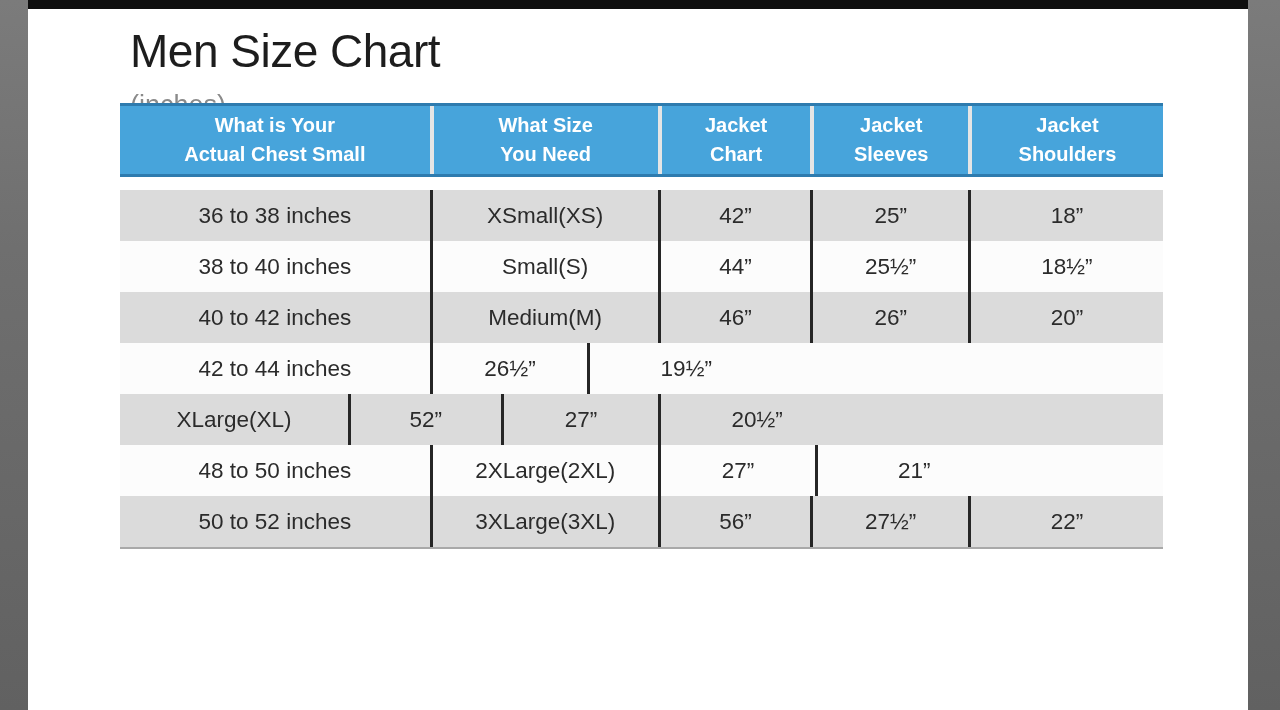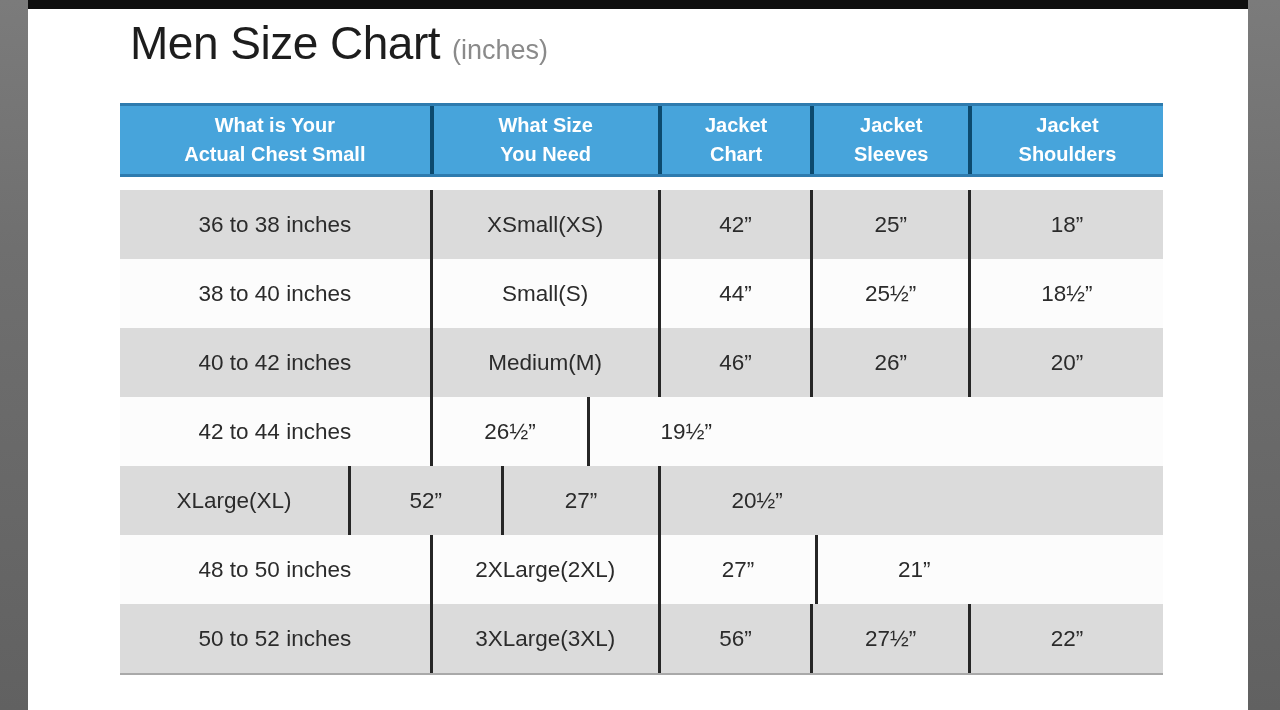--- a/index.html
+++ b/index.html
@@ -14,49 +14,49 @@
     position:absolute; top:0; bottom:0;
     background:linear-gradient(180deg,#7b7b7b 0%,#6f6f6f 35%,#616161 100%);
   }
   .edge-left  { left:0;  width:28px; }
   .edge-right { right:0; width:32px; }
   .top-bar {
     position:absolute; top:0; left:28px; right:32px; height:9px;
     background:#0f0f0f;
   }
   .title-row {
-    position:absolute; left:130px; top:16px;
-    display:flex; align-items:baseline; gap:12px;
+    position:absolute; left:130px; top:24px;
+    display:flex; align-items:baseline; gap:12px;flex-direction:column;
   }
   .title      { font-size:46px; color:#1d1d1d; letter-spacing:-0.5px; }
   .title-note { font-size:27px; color:#8a8a8a; }
 
   .size-table { position:absolute; left:120px; top:103px; width:1043px; }
 
   .thead {
     display:flex; height:74px; box-sizing:border-box;
     background:#47a4db;
     border-top:3px solid #2e7bae;
     border-bottom:3px solid #2e7bae;
   }
   .th {
     display:flex; flex-direction:column; justify-content:center; align-items:center;
     color:#ffffff; font-size:20px; font-weight:700; line-height:29px;
     box-sizing:border-box; text-align:center;
   }
-  .th + .th { border-left:4px solid #0c4a6e;align-items:center; }
+  .th + .th { border-left:4px solid #e5e5e5;align-items:center; }
 
   .c0 { flex:0 0 29.70%; }
   .c1 { flex:0 0 21.85%; }
   .c2 { flex:0 0 14.65%; }
   .c3 { flex:0 0 15.10%; }
   .c4 { flex:0 0 18.70%; }
 
   .tbody { margin-top:13px; border-bottom:2px solid #a9a9a9; }
-  .tr { display:flex; height:69px; }
+  .tr { display:flex; height:51px; }
   .tr:nth-child(odd)  { background:#dbdbdb; }
   .tr:nth-child(even) { background:#fcfcfc; }
   .td {
     display:flex; align-items:center; justify-content:center;
     font-size:22.5px; color:#2b2b2b;
     box-sizing:border-box; text-align:center;
   }
   .td + .td { border-left:3px solid #262626; }
 </style>
 </head>

